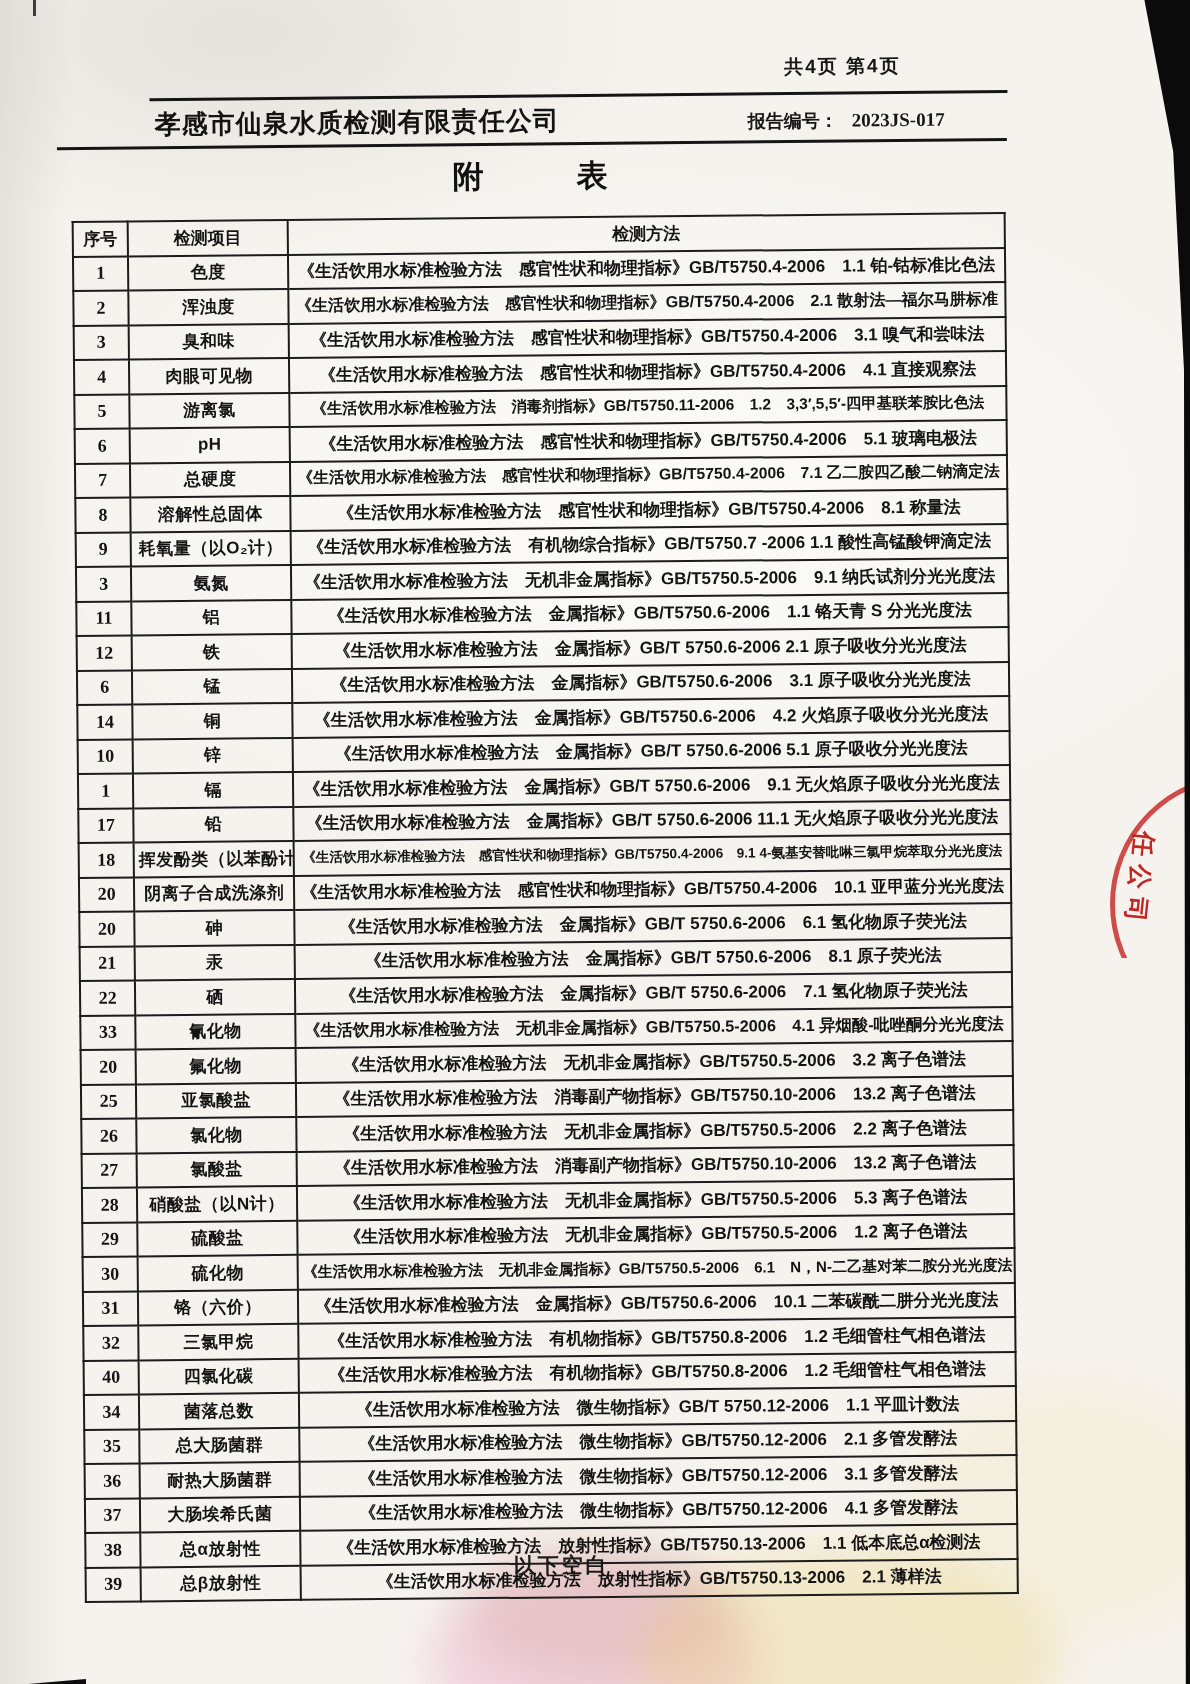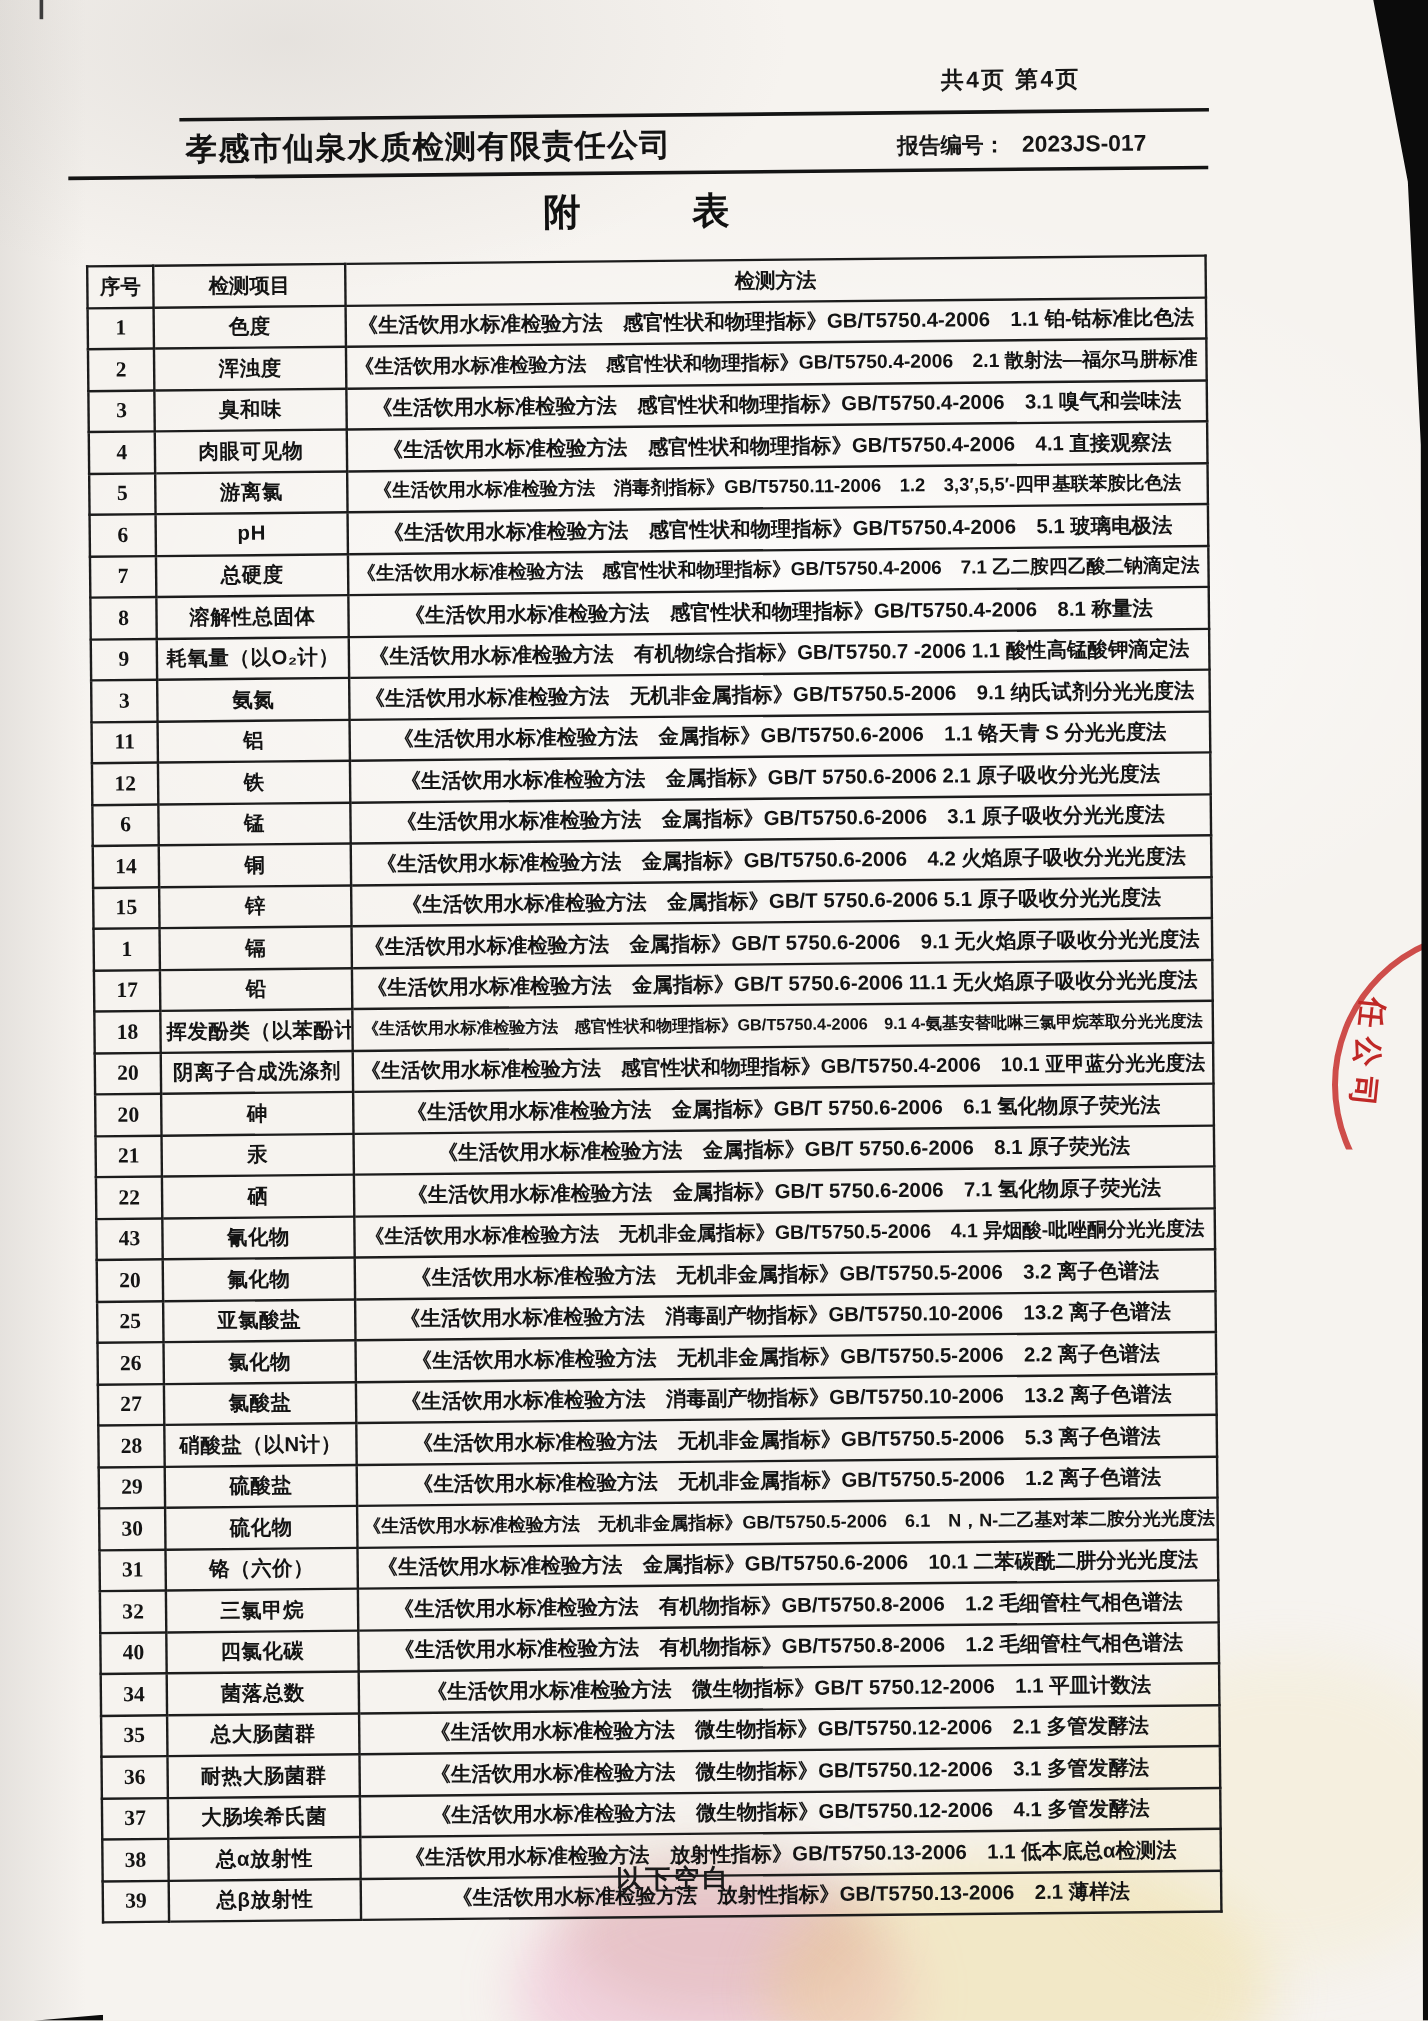--- a/index.html
+++ b/index.html
@@ -32,21 +32,21 @@
   .tint.tan{left:470px;top:1540px;width:260px;height:140px;background:rgba(186,150,112,.25);}
   .tint.yellow{left:640px;top:1545px;width:420px;height:230px;background:rgba(233,205,98,.28);}
   .tint.yellow2{left:900px;top:1380px;width:340px;height:260px;background:rgba(240,226,170,.22);}
 
   
   .page-indicator{position:absolute;top:56px;left:790px;width:230px;
     font-size:19px;font-weight:700;color:#171717;letter-spacing:2px;}
   .rule-1{position:absolute;top:94px;left:155px;width:858px;height:3px;background:#151515;}
   .company{position:absolute;top:103px;left:160px;font-size:26px;font-weight:700;color:#131313;letter-spacing:1px;}
   .report-no{position:absolute;top:111px;left:753px;font-size:18px;font-weight:700;color:#161616;}
-  .report-no .num{margin-left:14px;font-family:Liberation Sans, sans-serif;font-size:19px;}
+  .report-no .num{margin-left:14px;font-family:Liberation Serif, serif;font-size:19px;}
   .rule-2{position:absolute;top:142px;left:62px;width:950px;height:3px;background:#151515;}
   .doc-title{position:absolute;top:155px;left:0;width:1070px;text-align:center;
     font-size:31px;font-weight:700;color:#111;white-space:pre;}
 
   
   table.methods{position:absolute;top:216px;left:76px;width:934px;border-collapse:collapse;
     table-layout:fixed;}
   table.methods col.c-no{width:55px;}
   table.methods col.c-item{width:160px;}
   table.methods th,table.methods td{
@@ -166,21 +166,21 @@
         <td class="no">6</td>
         <td class="item">锰</td>
         <td class="method" style="font-size: 17px;">《生活饮用水标准检验方法　金属指标》GB/T5750.6-2006　3.1 原子吸收分光光度法</td>
       </tr>
         <tr>
         <td class="no">14</td>
         <td class="item">铜</td>
         <td class="method" style="font-size: 17px;">《生活饮用水标准检验方法　金属指标》GB/T5750.6-2006　4.2 火焰原子吸收分光光度法</td>
       </tr>
         <tr>
-        <td class="no">15</td>
+        <td class="no">10</td>
         <td class="item">锌</td>
         <td class="method" style="font-size: 17px;">《生活饮用水标准检验方法　金属指标》GB/T 5750.6-2006 5.1 原子吸收分光光度法</td>
       </tr>
         <tr>
         <td class="no">1</td>
         <td class="item">镉</td>
         <td class="method" style="font-size: 17px;">《生活饮用水标准检验方法　金属指标》GB/T 5750.6-2006　9.1 无火焰原子吸收分光光度法</td>
       </tr>
         <tr>
         <td class="no">17</td>
@@ -206,21 +206,21 @@
         <td class="no">21</td>
         <td class="item">汞</td>
         <td class="method" style="font-size: 17px;">《生活饮用水标准检验方法　金属指标》GB/T 5750.6-2006　8.1 原子荧光法</td>
       </tr>
         <tr>
         <td class="no">22</td>
         <td class="item">硒</td>
         <td class="method" style="font-size: 17px;">《生活饮用水标准检验方法　金属指标》GB/T 5750.6-2006　7.1 氢化物原子荧光法</td>
       </tr>
         <tr>
-        <td class="no">43</td>
+        <td class="no">33</td>
         <td class="item">氰化物</td>
         <td class="method" style="font-size: 16.2791px;">《生活饮用水标准检验方法　无机非金属指标》GB/T5750.5-2006　4.1 异烟酸-吡唑酮分光光度法</td>
       </tr>
         <tr>
         <td class="no">20</td>
         <td class="item">氟化物</td>
         <td class="method" style="font-size: 17px;">《生活饮用水标准检验方法　无机非金属指标》GB/T5750.5-2006　3.2 离子色谱法</td>
       </tr>
         <tr>
         <td class="no">25</td>

